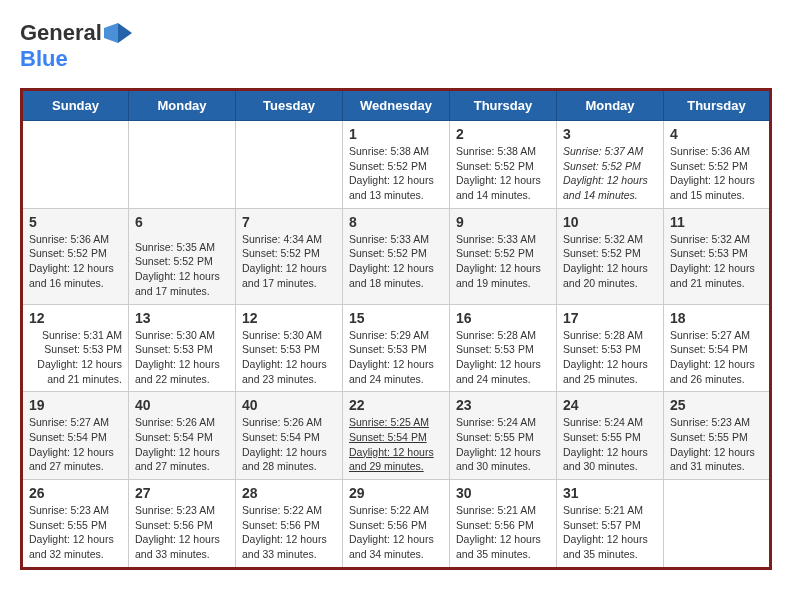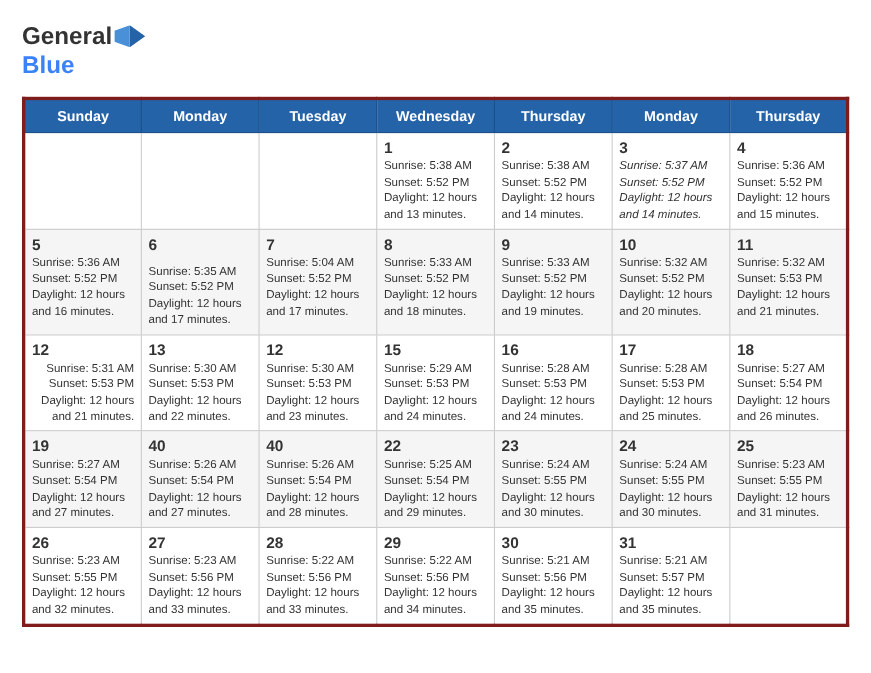--- a/index.html
+++ b/index.html
@@ -174,21 +174,21 @@
           </td>
           <td>
             <span class="day-number">6</span>
             <div class="day-info" style="white-space: pre-line; margin-top: 10px;">Sunrise: 5:35 AM
 Sunset: 5:52 PM
 Daylight: 12 hours
 and 17 minutes.</div>
           </td>
           <td>
             <span class="day-number">7</span>
-            <div class="day-info" style="white-space: pre-line;">Sunrise: 5:04 AM
+            <div class="day-info" style="white-space: pre-line;">Sunrise: 4:34 AM
 Sunset: 5:52 PM
 Daylight: 12 hours
 and 17 minutes.</div>
           </td>
           <td>
             <span class="day-number">8</span>
             <div class="day-info" style="white-space: pre-line;">Sunrise: 5:33 AM
 Sunset: 5:52 PM
 Daylight: 12 hours
 and 18 minutes.</div>
@@ -283,21 +283,21 @@
           </td>
           <td>
             <span class="day-number">40</span>
             <div class="day-info" style="white-space: pre-line;">Sunrise: 5:26 AM
 Sunset: 5:54 PM
 Daylight: 12 hours
 and 28 minutes.</div>
           </td>
           <td>
             <span class="day-number">22</span>
-            <div class="day-info" style="white-space: pre-line;">Sunrise: 5:25 AM
+            <div class="day-info" style="white-space: pre-line; text-decoration: underline;">Sunrise: 5:25 AM
 Sunset: 5:54 PM
 Daylight: 12 hours
 and 29 minutes.</div>
           </td>
           <td>
             <span class="day-number">23</span>
             <div class="day-info" style="white-space: pre-line;">Sunrise: 5:24 AM
 Sunset: 5:55 PM
 Daylight: 12 hours
 and 30 minutes.</div>

